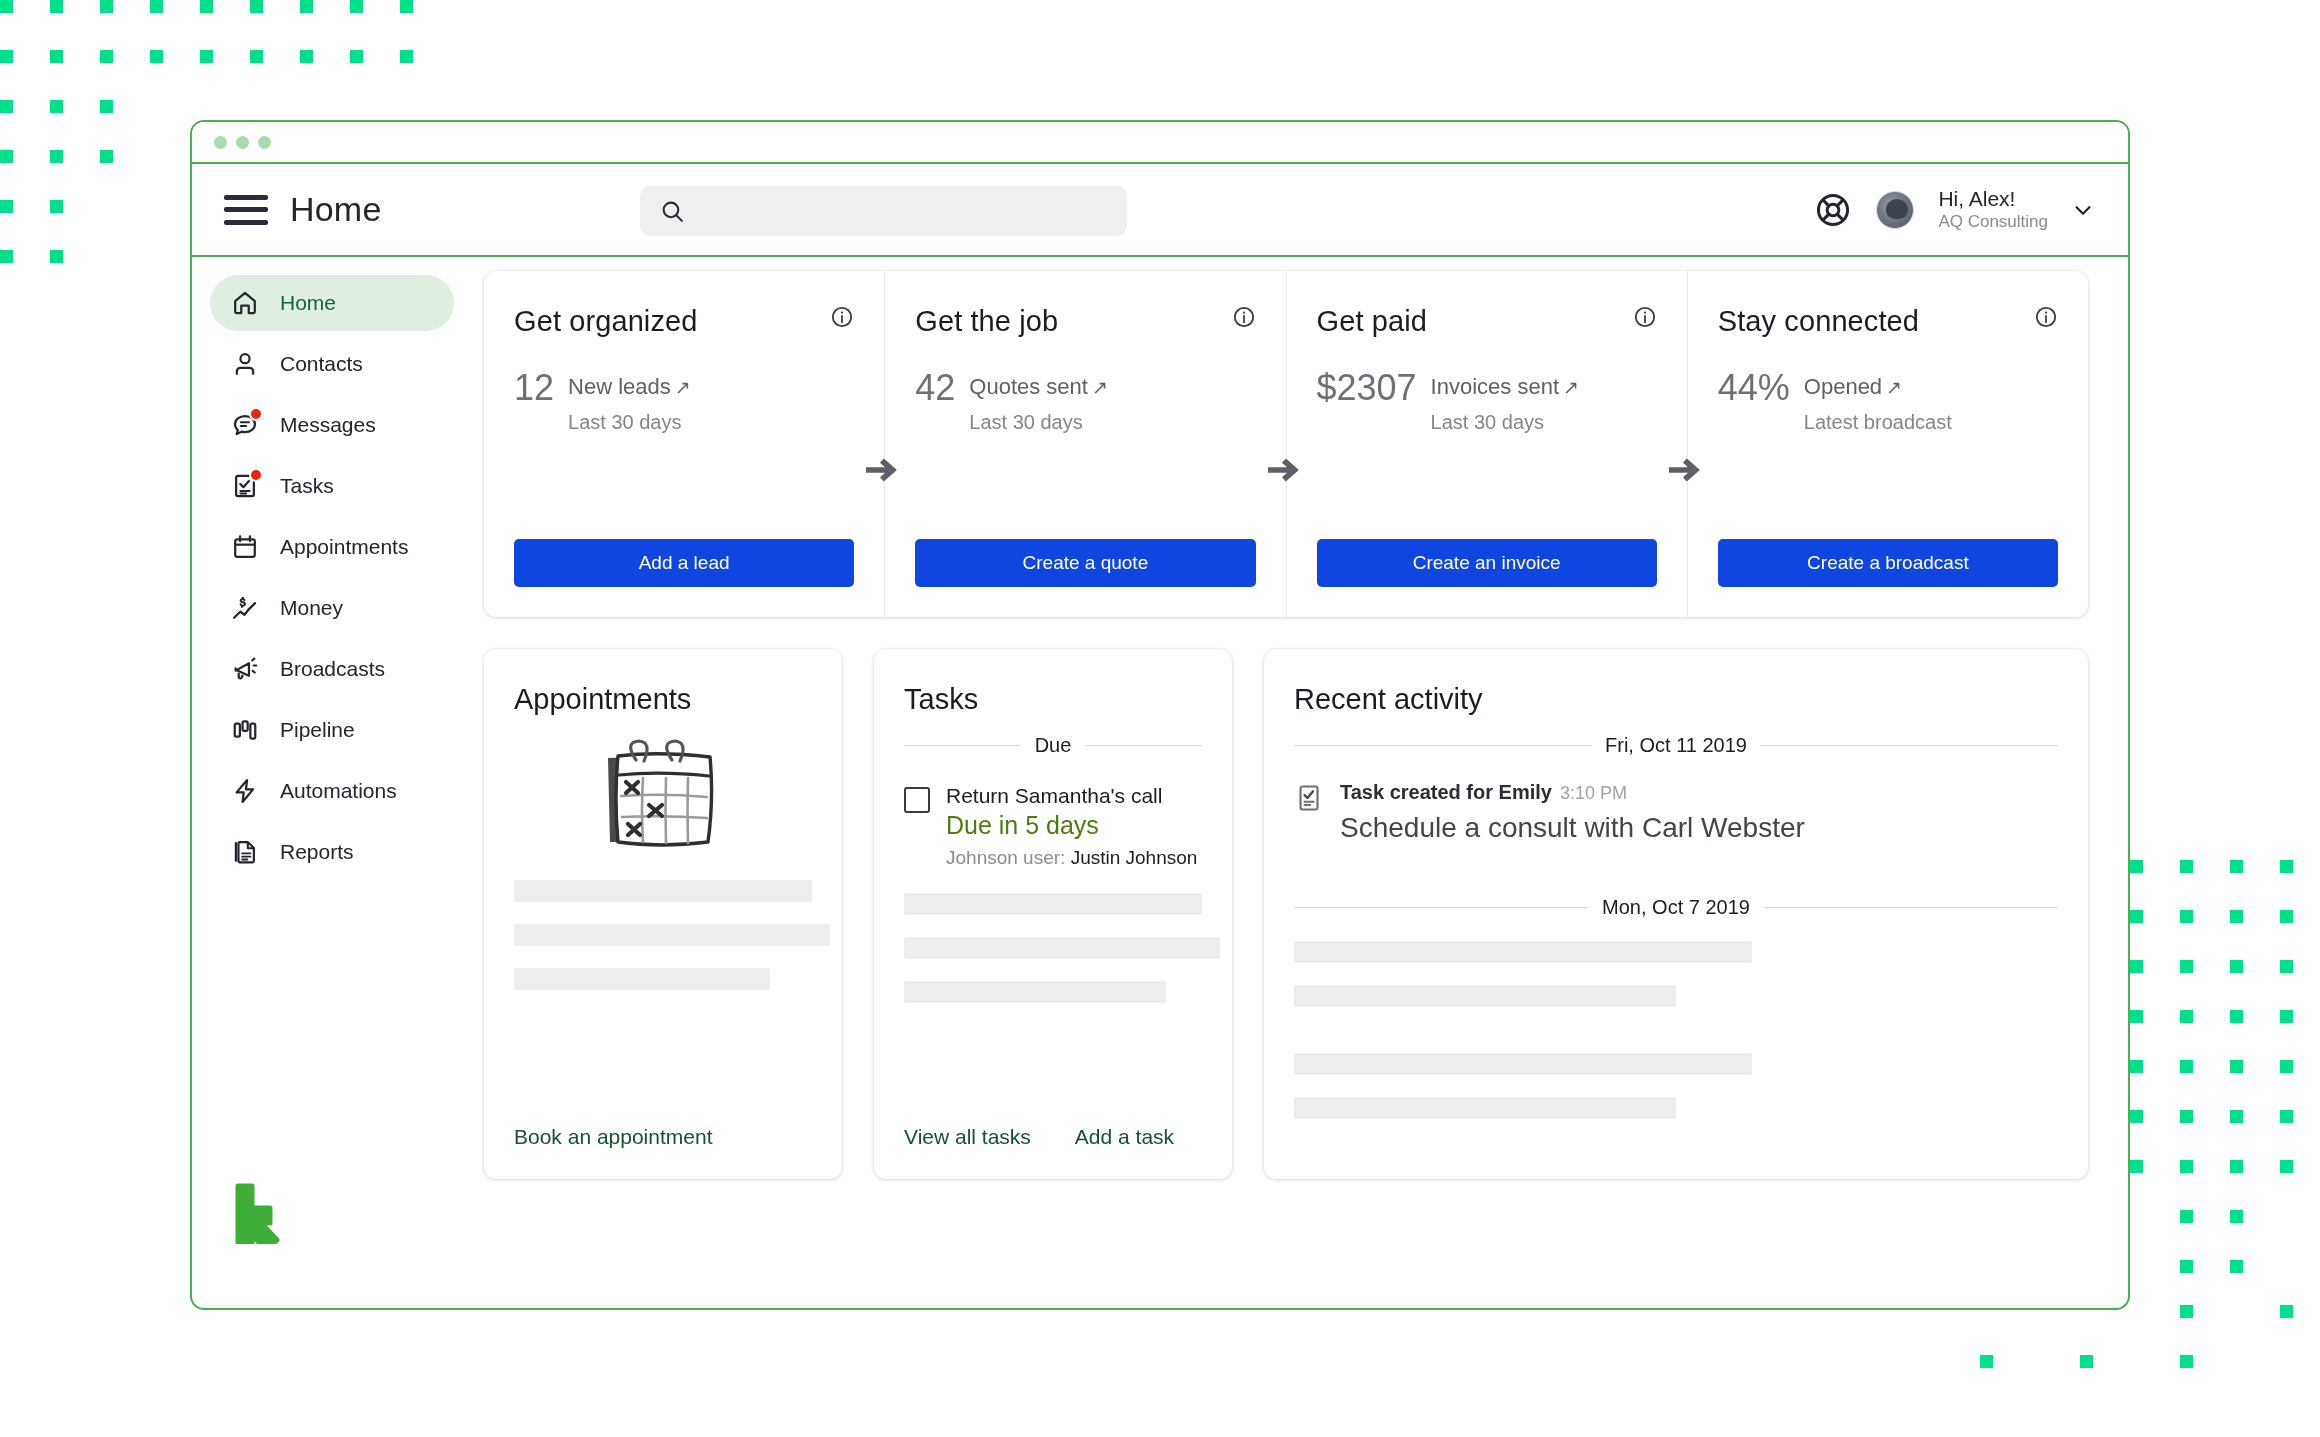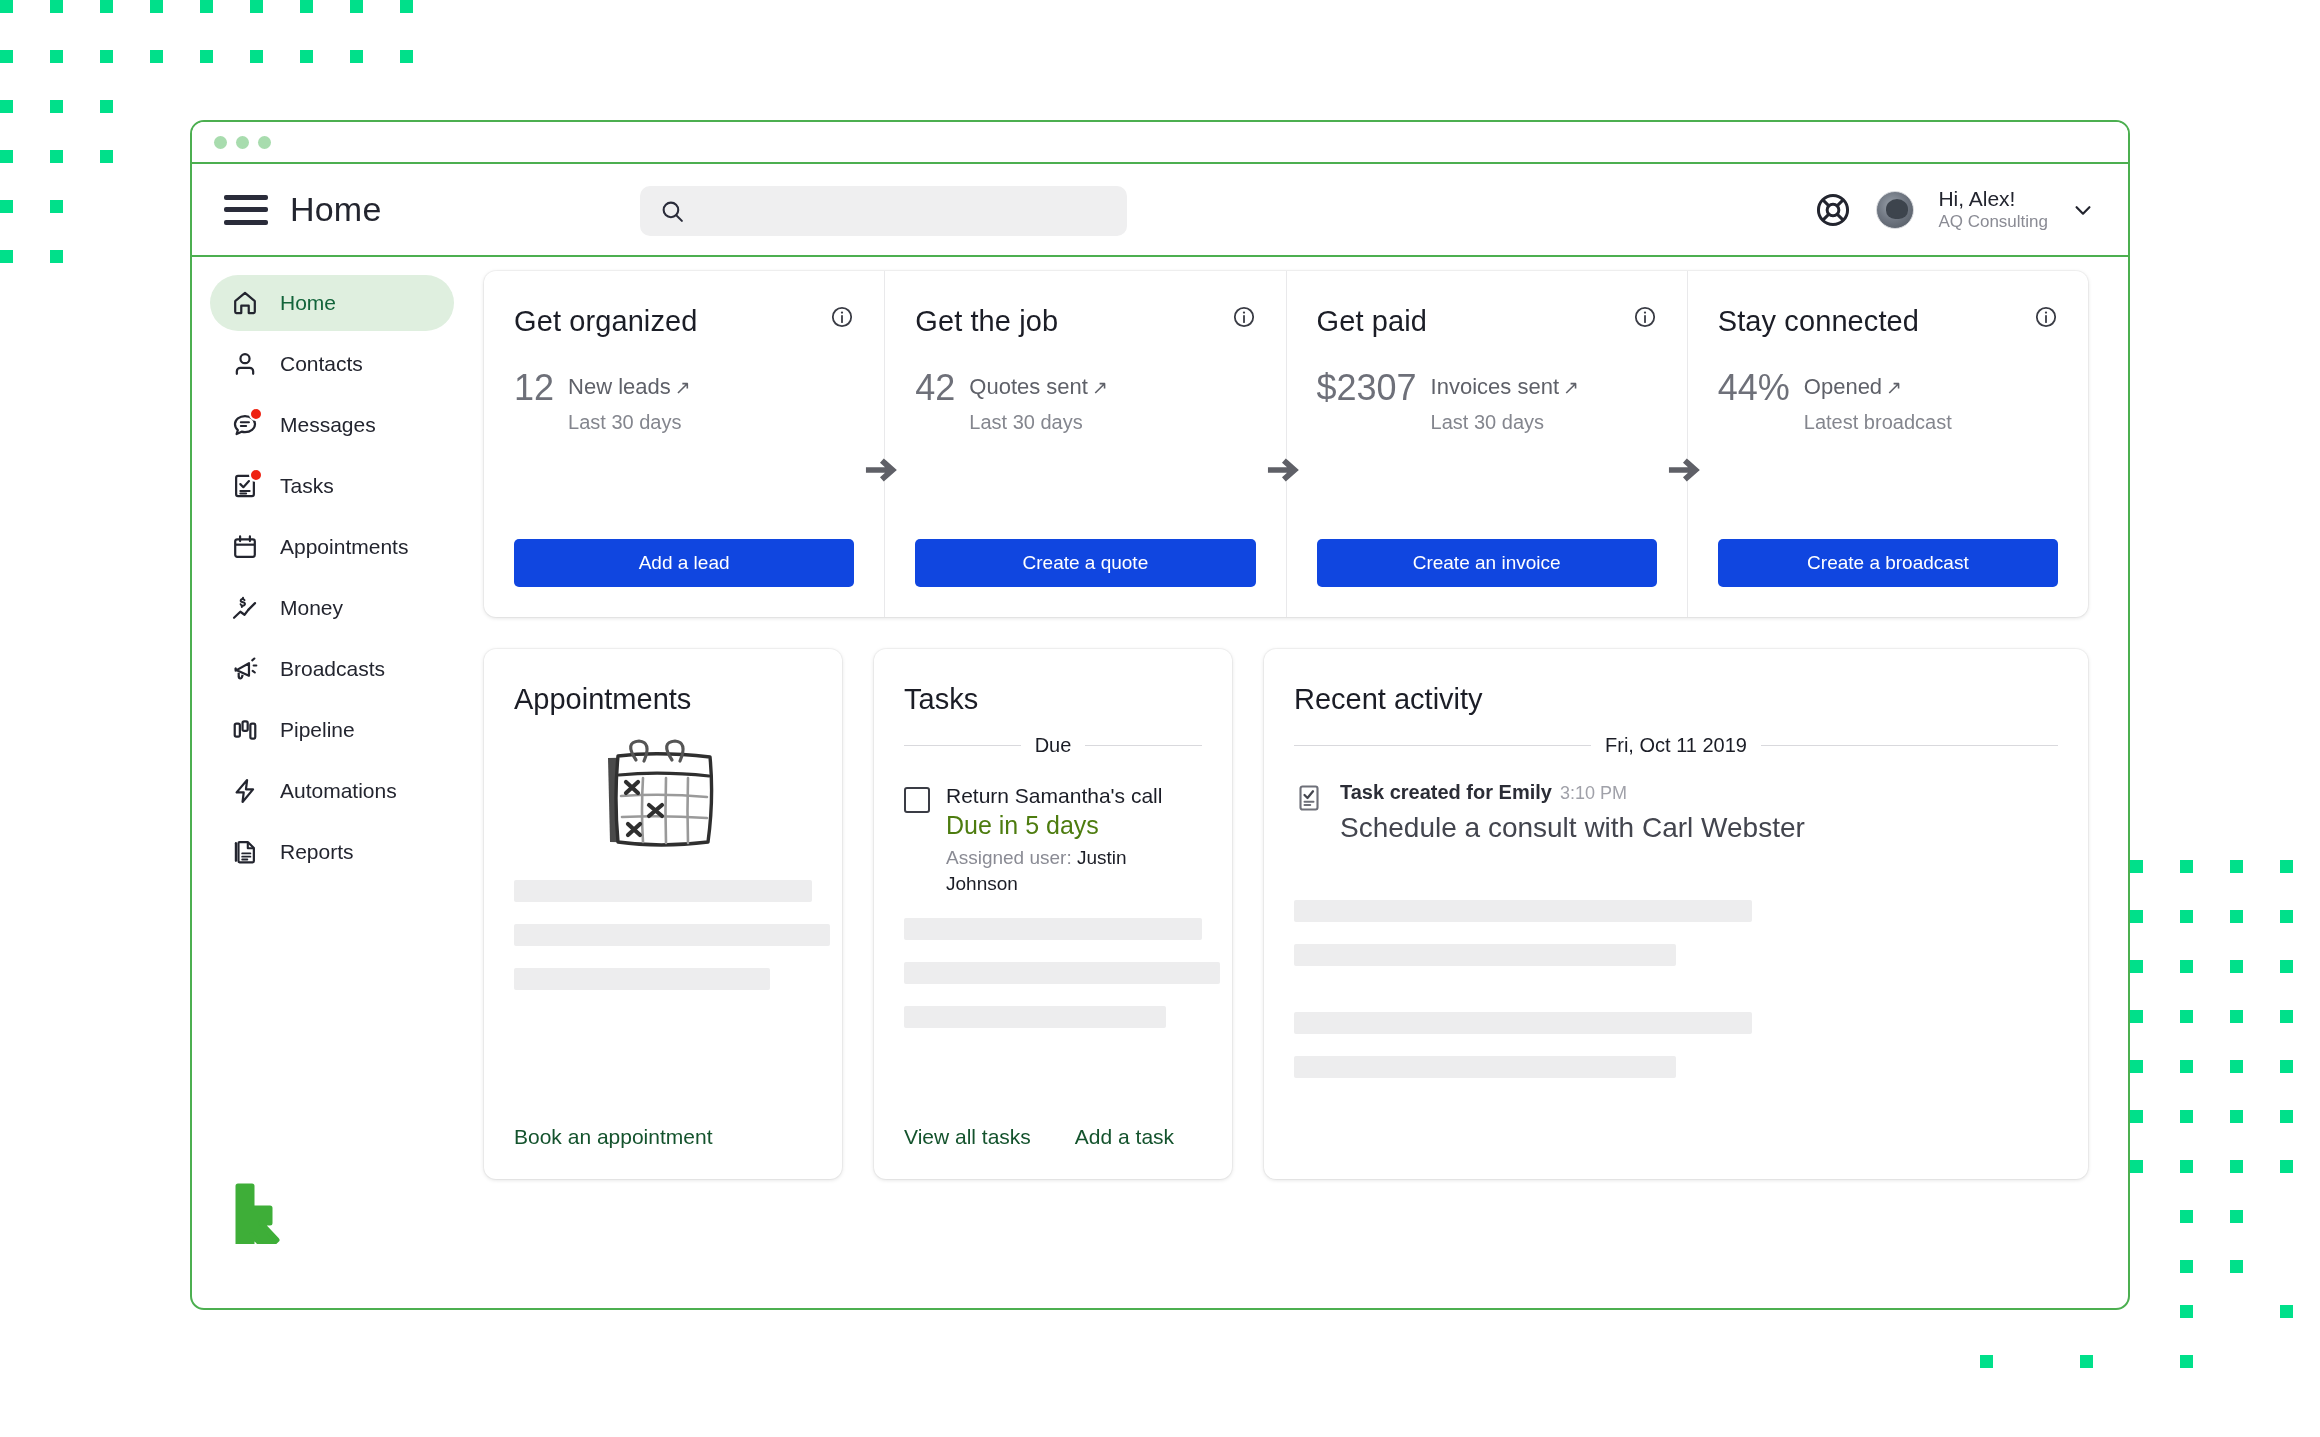--- a/index.html
+++ b/index.html
@@ -507,21 +507,21 @@
               <span class="ln"></span>
               <span class="dl">Due</span>
               <span class="ln"></span>
             </div>
             <div class="taskrow">
               <div class="checkbox"></div>
               <div>
                 <div class="tname">Return Samantha's call</div>
                 <div class="tdue">Due in 5 days</div>
                 <div class="tassign">
-                  <span>Assigned user:</span>
+                  <span>Johnson user:</span>
                   <b>Justin Johnson</b>
                 </div>
               </div>
             </div>
             <div id="task-skels">
                 <div class="skel" style="width: 100%;"></div>
                 <div class="skel" style="width: 106%;"></div>
                 <div class="skel" style="width: 88%;"></div>
               </div>
             <div class="cardlinks" id="tasklinks">
@@ -545,20 +545,25 @@
                       <path d="M8.4 15h7.2M8.4 17.6h4.6" stroke="#6E7079" stroke-width="1.6" stroke-linecap="round"></path>
                     </svg></span>
       <span>
         <span class="actline1" style="display:block">
           <b>Task created for Emily</b><span class="tm">3:10 PM</span>
         </span>
         <span class="actline2" style="display:block">Schedule a consult with Carl Webster</span>
       </span>
                 </div>
                 <div style="height: 34px;"></div>
+                <div class="divider-label">
+                  <span class="ln"></span>
+    <span class="dl">Mon, Oct 7 2019</span>
+    <span class="ln"></span>
+                </div>
                 <div class="skel" style="width: 60%;"></div>
                 <div class="skel" style="width: 50%;"></div>
                 <div class="skel" style="width: 60%; margin-top: 46px;"></div>
                 <div class="skel" style="width: 50%;"></div>
               </div>
           </div>
 
         </div>
       </div>
     </div>

